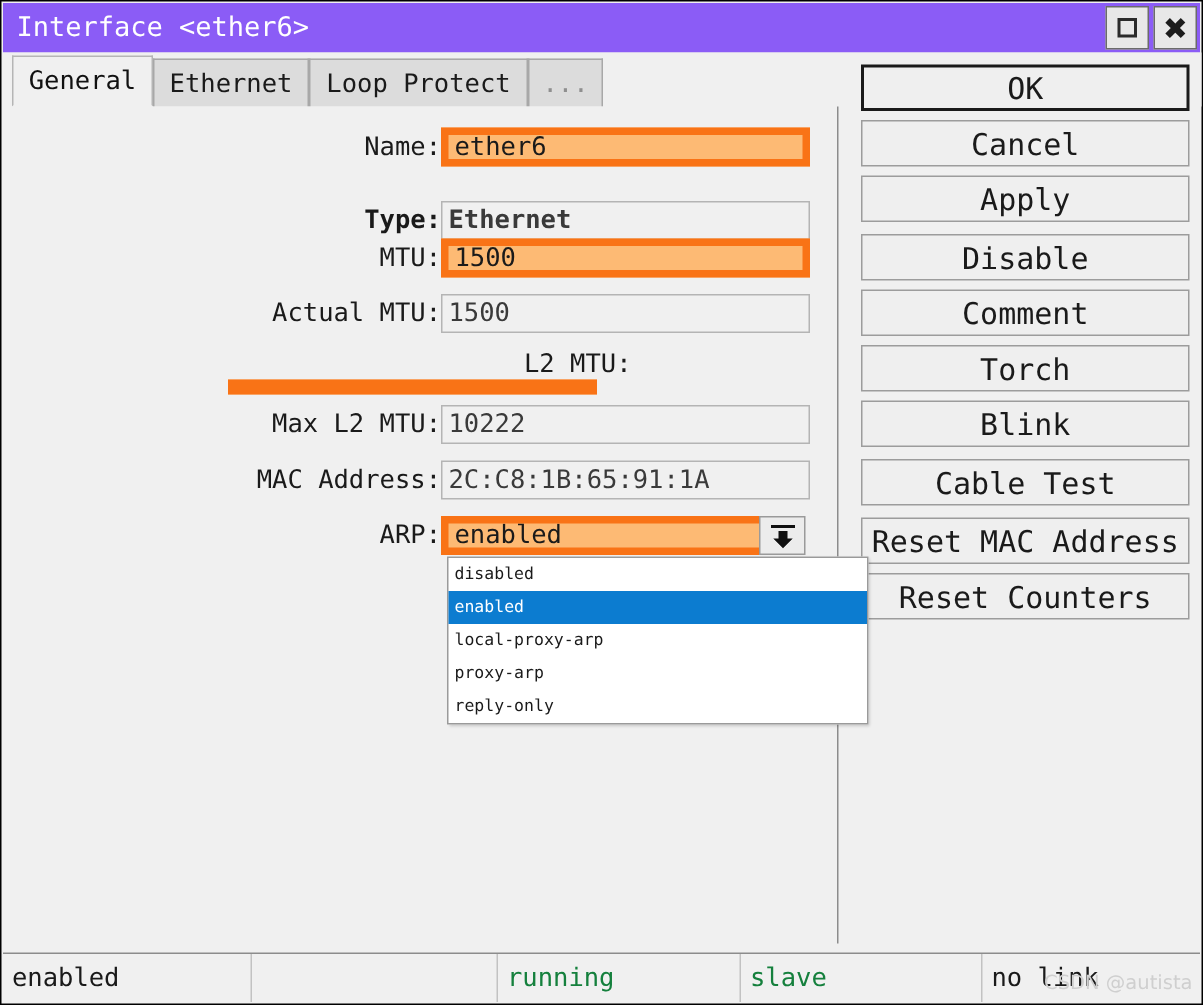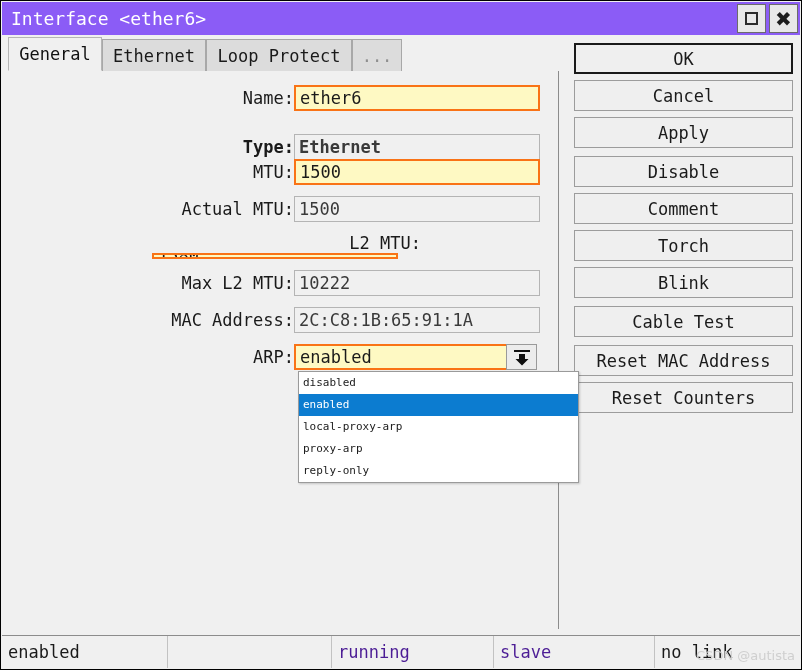--- a/index.html
+++ b/index.html
@@ -129,22 +129,22 @@
     text-align: right;
     padding-right: 0;
     font-size: 17px;
     color: #1a1a1a;
     white-space: nowrap;
     box-sizing: border-box;
   }
   .fld {
     height: 26px;
     box-sizing: border-box;
-    border: 2px solid #f97316;
-    background: #fef9c3;
+    border: 5px solid #f97316;
+    background: #fdba74;
     font-size: 17px;
     color: #1a1a1a;
     display: flex;
     align-items: center;
     padding-left: 4px;
     white-space: nowrap;
     overflow: hidden;
   }
   .fld.ro {
     background: #f0f0f0;
@@ -208,21 +208,21 @@
     position: absolute;
     left: 573px; top: 42px;
     width: 219px;
   }
   .btn {
     width: 219px;
     height: 31px;
     box-sizing: border-box;
     background: #efefef;
     border: 1px solid #9c9c9c;
-    font-size: 17px;
+    font-size: 20px;
     color: #1a1a1a;
     display: flex;
     align-items: center;
     justify-content: center;
     cursor: pointer;
     white-space: nowrap;
     margin-bottom: 6px;
     font-family: "DejaVu Sans Mono", "Liberation Mono", monospace;
   }
   .btn.primary { border: 2px solid #1a1a1a; }
@@ -244,21 +244,21 @@
     box-sizing: border-box;
     display: flex;
     align-items: center;
     padding-left: 6px;
     font-size: 17px;
     color: #1a1a1a;
     border-right: 1px solid #c2c2c2;
     white-space: nowrap;
     overflow: hidden;
   }
-  .scell.dim { color: #4c1d95; }
+  .scell.dim { color: #15803d; }
   .scell:last-child { border-right: none; }
 
   .watermark {
     position: absolute;
     right: 6px;
     bottom: 6px;
     font-size: 13px;
     color: #cfcfcf;
     font-family: "DejaVu Sans", sans-serif;
     pointer-events: none;

